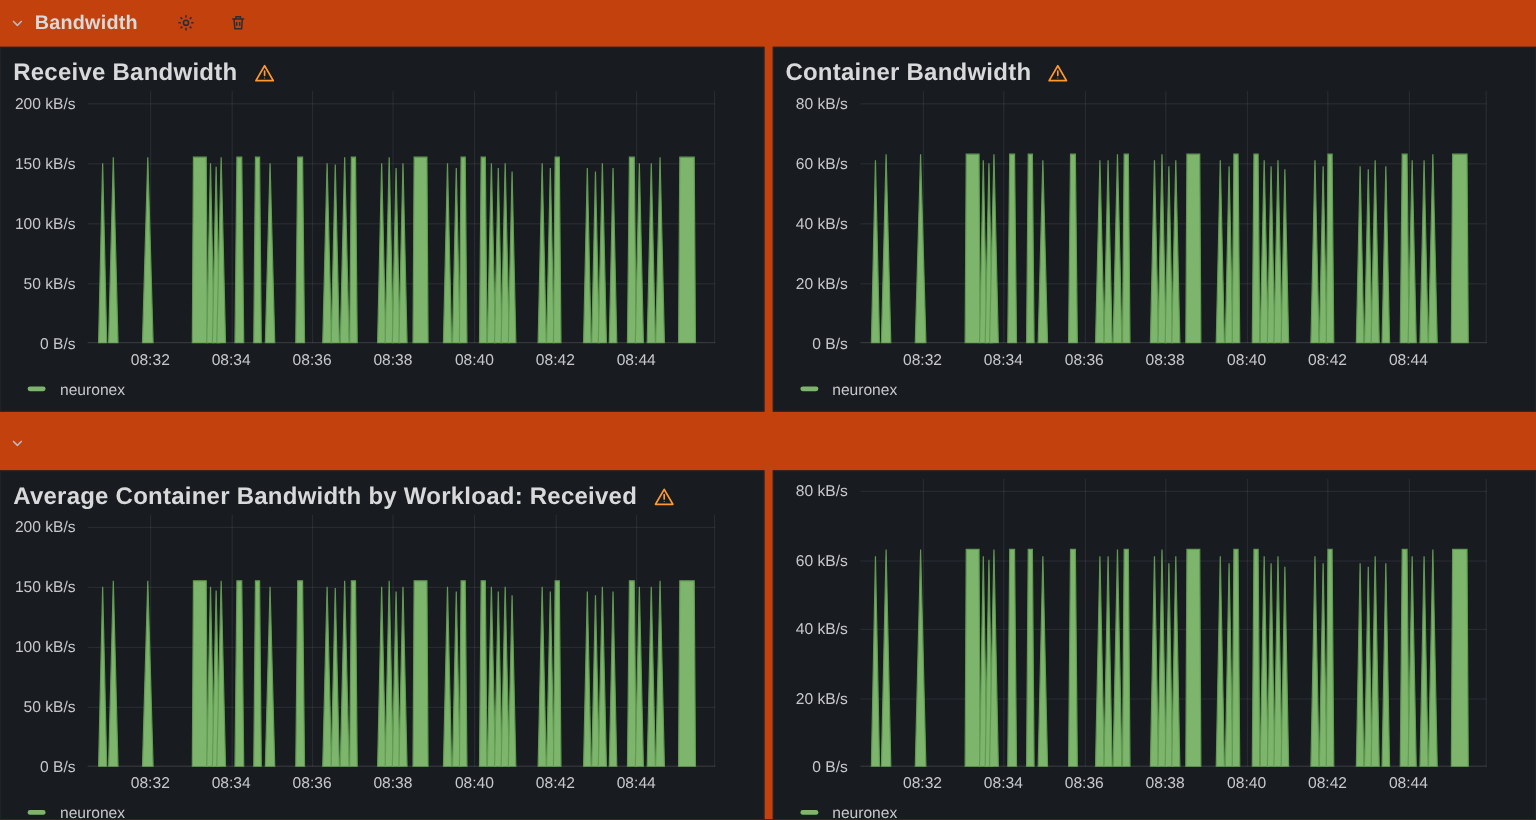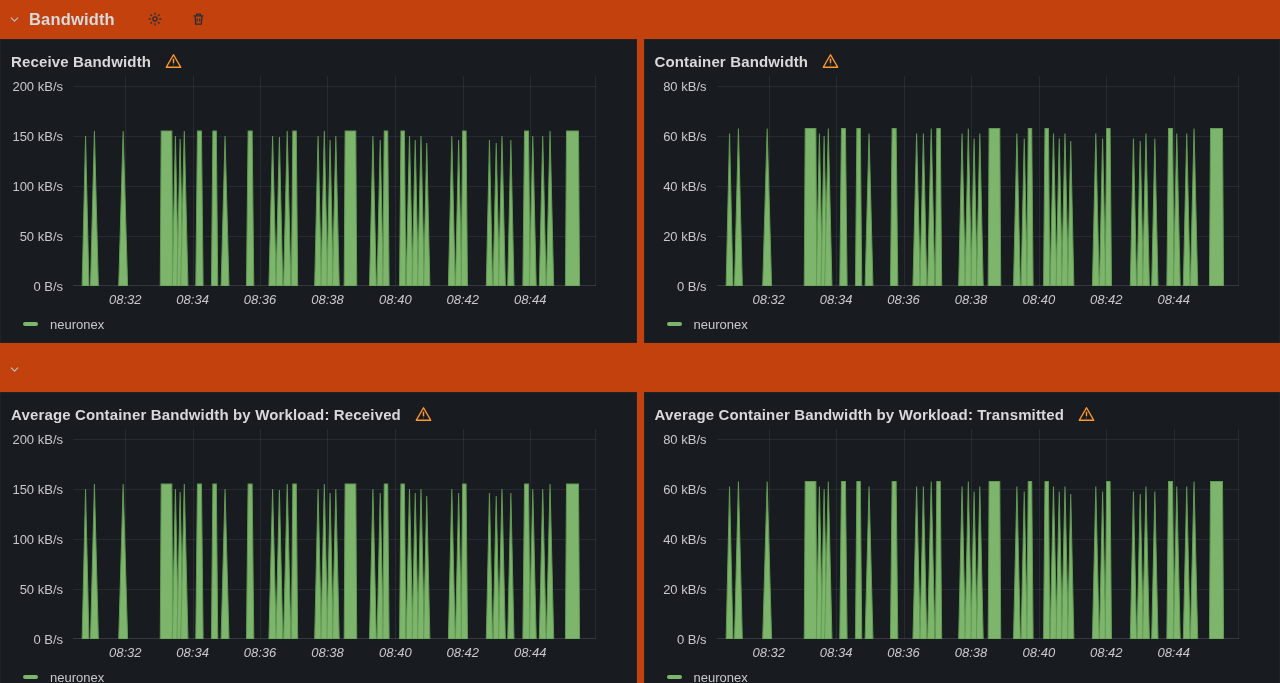--- a/index.html
+++ b/index.html
@@ -22,42 +22,42 @@
     display:grid;grid-template-columns:1fr 1fr;gap:7px;height:304px;margin:1px 0 3px;
   }
   .panel{
     background:#181b1f;border:1px solid #202226;box-sizing:border-box;
     display:flex;flex-direction:column;padding:6px 10px 4px 10px;
   }
   .panel-header{
     height:30px;display:flex;align-items:center;gap:14px;padding-left:0px;cursor:pointer;
   }
   .panel-title{
-    font-size:15px;font-weight:700;margin:0;color:#d8d9da;letter-spacing:.01em;
+    font-size:20px;font-weight:700;margin:0;color:#d8d9da;letter-spacing:.01em;
   }
   .warn{display:flex;align-items:center;cursor:pointer;}
   .chart{
     flex:1;display:grid;grid-template-columns:62px 1fr 30px;grid-template-rows:1fr 24px;
     min-height:0;
   }
   .y-axis{position:relative;}
   .y-scale{position:absolute;left:0;right:10px;top:10px;bottom:0;}
   .y-tick{
     position:absolute;right:0;transform:translateY(-50%);
     font-size:13px;color:#c7c8cd;white-space:nowrap;
   }
   .plot{position:relative;cursor:crosshair;}
   .vgrid{position:absolute;top:0;bottom:0;width:1px;background:rgba(204,204,220,0.09);}
   .scale{position:absolute;left:0;right:0;top:10px;bottom:0;}
   .hgrid{position:absolute;left:0;right:0;height:1px;background:rgba(204,204,220,0.09);}
   .hgrid.axis{background:rgba(204,204,220,0.16);}
   .scale svg{position:absolute;left:0;top:0;width:100%;height:100%;display:block;}
   .scale svg polygon{fill:#7eb56d;stroke:#619b52;stroke-width:1;vector-effect:non-scaling-stroke;}
   .spacer{}
-  .x-axis{grid-column:2;position:relative;font-style:italic;}
+  .x-axis{grid-column:2;position:relative;}
   .x-tick{
     position:absolute;top:6px;transform:translateX(-50%);
     font-size:13px;color:#c7c8cd;white-space:nowrap;
   }
   .legend{height:28px;display:flex;align-items:center;padding-left:12px;gap:0;}
   .legend-item{display:flex;align-items:center;gap:12px;cursor:pointer;}
   .legend-marker{width:15px;height:4.5px;border-radius:3px;background:#7eb56d;display:inline-block;}
   .legend-label{font-size:13px;color:#c7c8cd;}
 </style>
 </head>
@@ -389,30 +389,20 @@
         </div>
       <div class="legend">
           <div class="legend-item">
             <span class="legend-marker"></span>
             <span class="legend-label">neuronex</span>
           </div>
         </div>
     </section>
 
     <section class="panel">
-      <header class="panel-header">
-        <h2 class="panel-title">Average Container Bandwidth by Workload: Transmitted</h2>
-        <span class="warn">
-          <svg width="17" height="16" viewBox="0 0 24 22" fill="none" stroke="#ff9830" stroke-width="2" stroke-linejoin="round">
-              <path d="M12 2.2 22.2 19.8H1.8Z"></path>
-              <line x1="12" y1="8.5" x2="12" y2="13.5" stroke-linecap="round"></line>
-              <circle cx="12" cy="16.6" r="0.6" fill="#ff9830" stroke="none"></circle>
-            </svg>
-        </span>
-      </header>
       <div class="chart">
           <div class="y-axis">
             <div class="y-scale">
               <div class="y-tick" style="top: 0%;">80 kB/s</div>
               <div class="y-tick" style="top: 25%;">60 kB/s</div>
               <div class="y-tick" style="top: 50%;">40 kB/s</div>
               <div class="y-tick" style="top: 75%;">20 kB/s</div>
               <div class="y-tick" style="top: 100%;">0 B/s</div>
             </div>
           </div>

